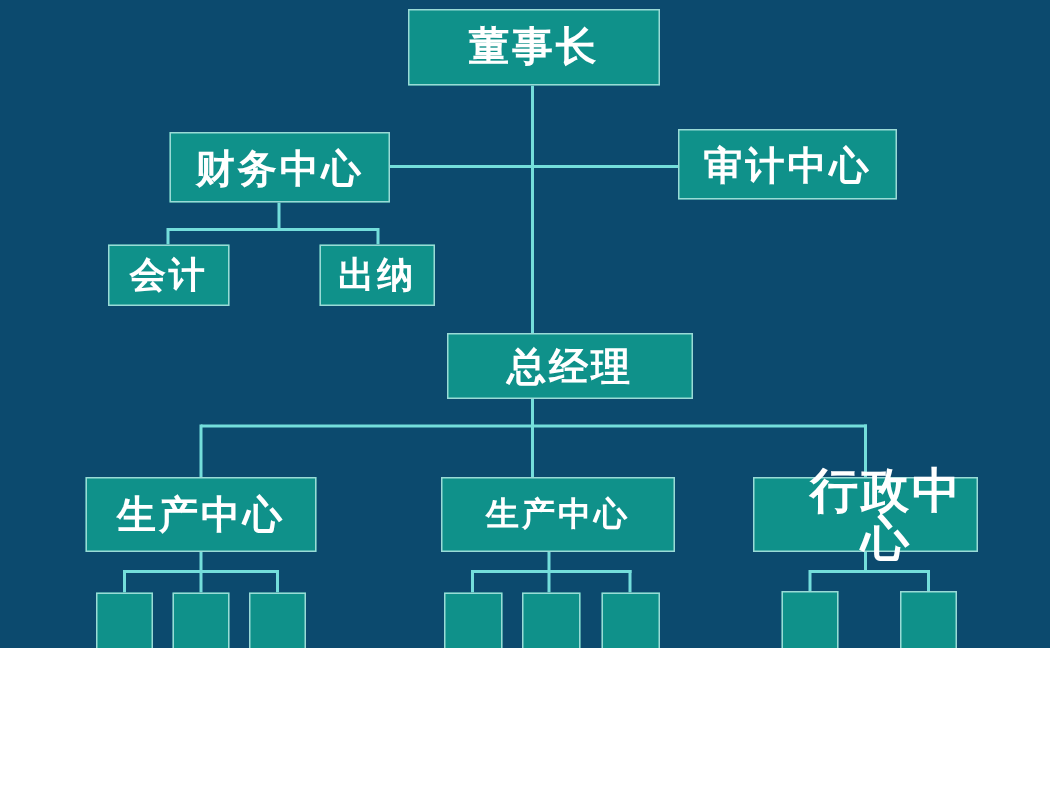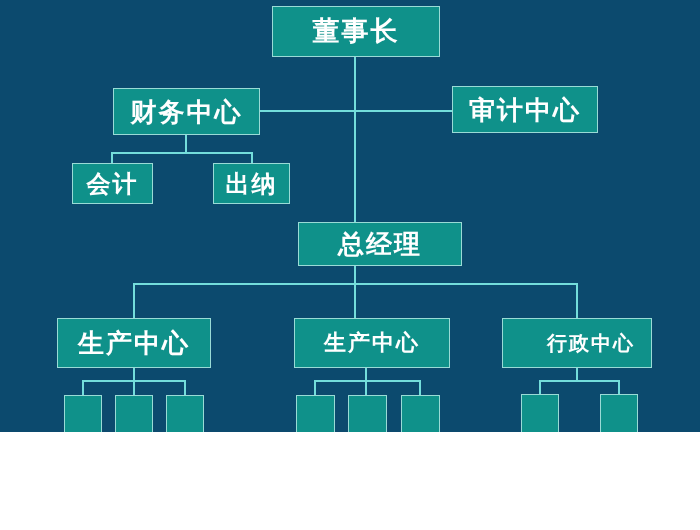--- a/index.html
+++ b/index.html
@@ -39,21 +39,21 @@
 
   
   .n-chairman    { left:272px; top:6px;   width:168px; height:51px; font-size:27px; }
   .n-finance     { left:113px; top:88px;  width:147px; height:47px; font-size:26px; }
   .n-audit       { left:452px; top:86px;  width:146px; height:47px; font-size:26px;text-align:right; }
   .n-accounting  { left:72px;  top:163px; width:81px;  height:41px; font-size:24px;text-align:right; }
   .n-cashier     { left:213px; top:163px; width:77px;  height:41px; font-size:24px; }
   .n-gm          { left:273px; top:222px; width:164px; height:44px; font-size:26px;margin-left:25px; }
   .n-marketing   { left:57px;  top:318px; width:154px; height:50px; font-size:26px; }
   .n-production  { left:294px; top:318px; width:156px; height:50px; font-size:22px; }
-  .n-admin       { left:502px; top:318px; width:150px; height:50px; font-size:20px;padding-left:28px; }
+  .n-admin       { left:502px; top:318px; width:150px; height:50px; font-size:32px;padding-left:28px; }
   .n-business    { left:64px;  top:395px; width:38px; height:119px; font-size:24px; }
   .n-sales       { left:115px; top:395px; width:38px; height:119px; font-size:24px; }
   .n-cs          { left:166px; top:395px; width:38px; height:119px; font-size:24px; }
   .n-purchasing  { left:296px; top:395px; width:39px; height:119px; font-size:24px; }
   .n-tech        { left:348px; top:395px; width:39px; height:119px; font-size:24px; }
   .n-distribution{ left:401px; top:395px; width:39px; height:119px; font-size:24px; }
   .n-admin-hr    { left:521px; top:394px; width:38px; height:123px; font-size:21px; }
   .n-logistics   { left:600px; top:394px; width:38px; height:123px; font-size:21px; }
 
   

